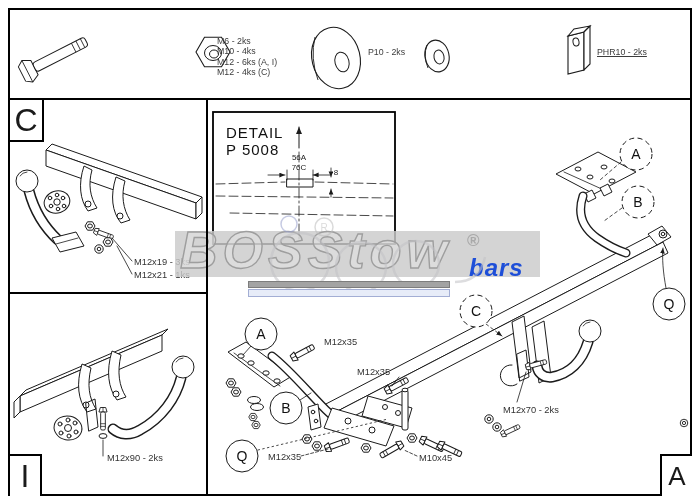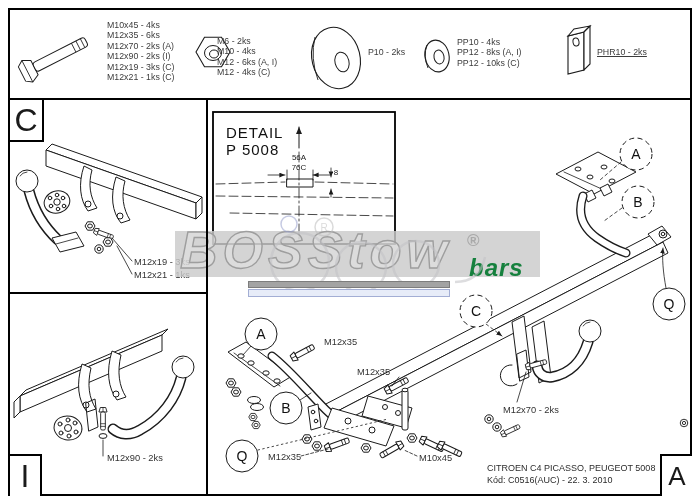--- a/index.html
+++ b/index.html
@@ -38,21 +38,21 @@
   .dtxt{font-size:8px;fill:#222;text-anchor:middle;}
   .dtitle{font-size:15px;fill:#111;letter-spacing:1px;}
   
   .wm-band{position:absolute;left:175px;top:231px;width:365px;height:46px;
            background:rgba(202,202,202,0.82);z-index:2;overflow:visible;}
   .wm-brand{position:absolute;left:5px;top:-7px;font-size:52px;font-weight:bold;font-style:italic;
             letter-spacing:5px;line-height:1;color:#7f1d1d;
             -webkit-text-fill-color:rgba(240,240,240,0.30);-webkit-text-stroke:1.4px #9e9e9e;}
   .wm-reg{position:absolute;left:292px;top:0px;font-size:17px;color:#a9a9a9;font-weight:bold;}
   .wm-bars{position:absolute;left:294px;top:23px;font-size:24px;font-weight:bold;
-           font-style:italic;color:#15803d;letter-spacing:1px;}
+           font-style:italic;color:#1d4ed8;letter-spacing:1px;}
   .wm-ghost{position:absolute;left:230px;top:212px;z-index:2;opacity:0.55;}
   .bar1{position:absolute;left:248px;top:281px;width:200px;height:5px;background:#a3a3a3;
         border:1px solid #7d7d7d;z-index:2;}
   .bar2{position:absolute;left:248px;top:289px;width:200px;height:6px;background:#e7ecf8;
         border:1px solid #a3aed4;z-index:2;}
   
   .titleblock{position:absolute;left:487px;top:463px;width:175px;font-size:9px;
               line-height:11.5px;color:#2c2c2c;z-index:3;white-space:nowrap;}
 </style>
 </head>
@@ -324,28 +324,20 @@
   <svg class="hw-icon" style="left:14px;top:26px;" width="92" height="66" viewBox="0 0 92 66">
     <g transform="translate(8,48) rotate(-27)">
       <polygon points="0,-8 6,-12 14,-8 14,8 6,12 0,8" class="sw" stroke="#1b1b1b" fill="#fff" stroke-width="1"></polygon>
       <line x1="6" y1="-12" x2="6" y2="12" stroke="#1b1b1b" stroke-width="0.8"></line>
       <rect x="14" y="-5" width="58" height="10" rx="3" fill="#fff" stroke="#1b1b1b" stroke-width="1"></rect>
       <line x1="58" y1="-5" x2="58" y2="5" stroke="#1b1b1b" stroke-width="0.8"></line>
       <line x1="63" y1="-5" x2="63" y2="5" stroke="#1b1b1b" stroke-width="0.8"></line>
       <line x1="68" y1="-5" x2="68" y2="5" stroke="#1b1b1b" stroke-width="0.8"></line>
     </g>
   </svg>
-  <div class="hw-list" style="left:107px;top:20px;">
-    <div>M10x45 - 4ks</div>
-    <div>M12x35 - 6ks</div>
-    <div>M12x70 - 2ks (A)</div>
-    <div>M12x90 - 2ks (I)</div>
-    <div>M12x19 - 3ks (C)</div>
-    <div>M12x21 - 1ks (C)</div>
-  </div>
 
   <svg class="hw-icon" style="left:193px;top:33px;" width="42" height="40" viewBox="0 0 42 40">
     <polygon points="37,19 28.5,33.7 11.5,33.7 3,19 11.5,4.3 28.5,4.3" fill="#fff" stroke="#1b1b1b" stroke-width="1.1"></polygon>
     <ellipse cx="20" cy="20" rx="8.5" ry="7.5" fill="#fff" stroke="#1b1b1b" stroke-width="1"></ellipse>
     <ellipse cx="21" cy="21" rx="4.5" ry="4" fill="#fff" stroke="#1b1b1b" stroke-width="1"></ellipse>
   </svg>
   <div class="hw-list" style="left:217px;top:36px;">
     <div>M6 - 2ks</div>
     <div>M10 - 4ks</div>
     <div>M12 - 6ks (A, I)</div>
@@ -357,32 +349,23 @@
     <ellipse cx="36" cy="38" rx="7" ry="10" transform="rotate(-14 36 38)" fill="#fff" stroke="#1b1b1b" stroke-width="1"></ellipse>
     <path d="M9,13 Q4,34 12,56" fill="none" stroke="#1b1b1b" stroke-width="0.9"></path>
   </svg>
   <div class="hw-label" style="left:368px;top:47px;">P10 - 2ks</div>
 
   <svg class="hw-icon" style="left:421px;top:36px;" width="34" height="40" viewBox="0 0 34 40">
     <ellipse cx="16" cy="20" rx="12" ry="16" transform="rotate(-12 16 20)" fill="#fff" stroke="#1b1b1b" stroke-width="1.1"></ellipse>
     <ellipse cx="18" cy="21" rx="5" ry="7" transform="rotate(-12 18 21)" fill="#fff" stroke="#1b1b1b" stroke-width="1"></ellipse>
     <path d="M6,9 Q2,20 7,32" fill="none" stroke="#1b1b1b" stroke-width="0.9"></path>
   </svg>
-  <div class="hw-list" style="left:457px;top:37px;">
-    <div>PP10 - 4ks</div>
-    <div>PP12 - 8ks (A, I)</div>
-    <div>PP12 - 10ks (C)</div>
-  </div>
 
   <svg class="hw-icon" style="left:563px;top:24px;" width="34" height="52" viewBox="0 0 34 52">
     <polygon points="5,12 21,8 21,46 5,50" fill="#fff" stroke="#1b1b1b" stroke-width="1.1"></polygon>
     <polygon points="5,12 11,5 27,2 21,8" fill="#fff" stroke="#1b1b1b" stroke-width="1.1"></polygon>
     <polygon points="21,8 27,2 27,40 21,46" fill="#fff" stroke="#1b1b1b" stroke-width="1.1"></polygon>
     <ellipse cx="13" cy="18" rx="3" ry="4" transform="rotate(-10 13 18)" fill="#fff" stroke="#1b1b1b" stroke-width="1"></ellipse>
   </svg>
   <div class="hw-label" style="left:597px;top:47px;text-decoration:underline;">PHR10 - 2ks</div>
 
-  <div class="titleblock">
-    <div>CITROEN C4 PICASSO, PEUGEOT 5008</div>
-    <div>Kód: C0516(AUC) - 22. 3. 2010</div>
-  </div>
 
 </div>
 
 </body></html>

